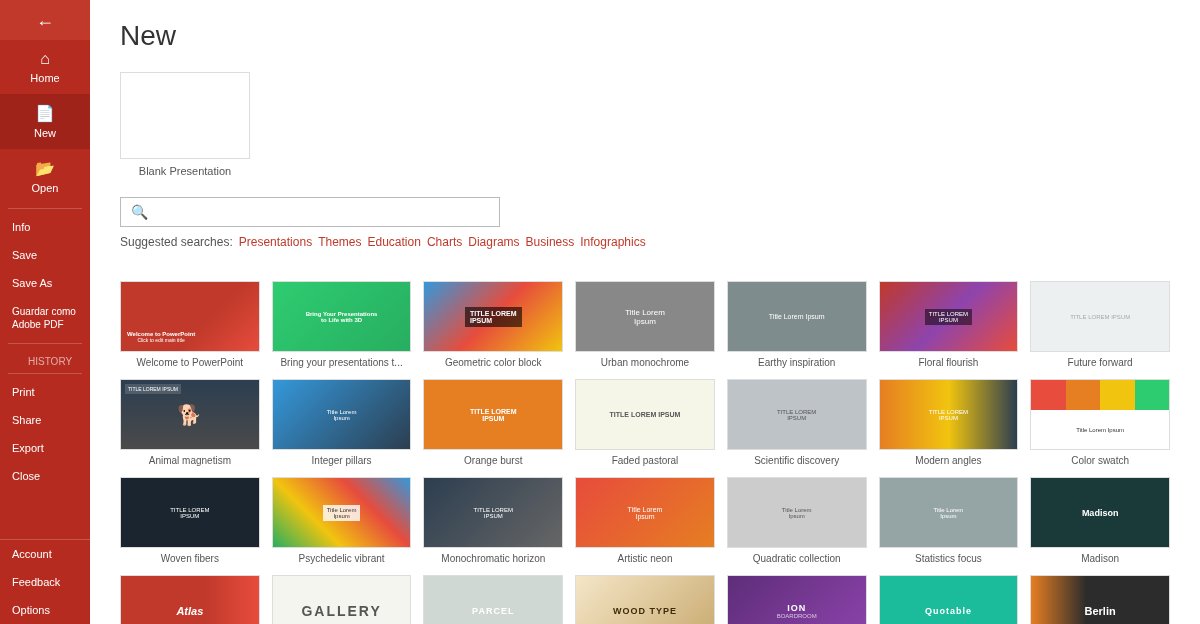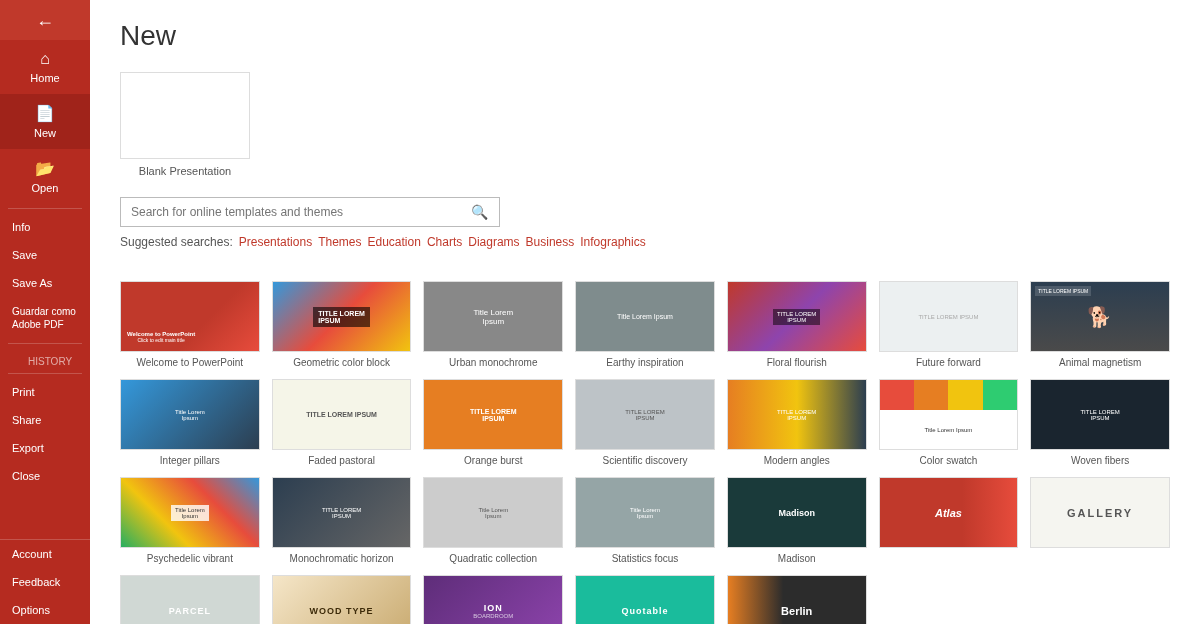--- a/index.html
+++ b/index.html
@@ -187,21 +187,21 @@
     .t-atlas { background: linear-gradient(90deg, #c0392b 60%, #e74c3c 100%); display: flex; align-items: center; justify-content: center; }
     .t-gallery { background: #f5f5f0; border: 1px solid #ddd; display: flex; align-items: center; justify-content: center; }
     .t-parcel { background: #d0d8d4; display: flex; align-items: center; justify-content: center; }
     .t-wood { background: linear-gradient(135deg, #f5e6c8, #c8a96e); display: flex; align-items: center; justify-content: center; }
     .t-ion { background: linear-gradient(135deg, #5e2d79, #8e44ad); display: flex; align-items: center; justify-content: center; }
     .t-quotable { background: #1abc9c; display: flex; align-items: center; justify-content: center; }
     .t-berlin { background: linear-gradient(90deg, #e67e22 0%, #2c2c2c 40%); display: flex; align-items: center; justify-content: center; }
 
     .madison-label { color: #fff; font-size: 9px; font-weight: bold; }
     .atlas-label { color: #fff; font-size: 11px; font-weight: bold; font-style: italic; }
-    .gallery-label { color: #555; font-size: 11px; font-weight: bold; letter-spacing: 2px; }
+    .gallery-label { color: #555; font-size: 14px; font-weight: bold; letter-spacing: 2px; }
     .parcel-label { color: #fff; font-size: 9px; font-weight: bold; letter-spacing: 1px; }
     .wood-label { color: #3d2b0a; font-size: 9px; font-weight: 900; letter-spacing: 1px; }
     .ion-label { color: #fff; font-size: 9px; font-weight: bold; letter-spacing: 1px; }
     .quotable-label { color: #fff; font-size: 9px; font-weight: bold; letter-spacing: 1px; }
     .berlin-label { color: #fff; font-size: 11px; font-weight: bold; }
   </style>
 </head>
 <body>
 
 <div id="sidebar">
@@ -271,21 +271,20 @@
 
 <div id="main">
   <h1 id="page-title">New</h1>
 
   <div class="blank-pres-container">
     <div class="blank-pres-thumb"></div>
     <div class="blank-pres-label">Blank Presentation</div>
   </div>
 
   <div class="search-bar">
-    <input class="search-input" type="text" placeholder="Search for online templates and themes" style="">
     <button class="search-btn">🔍</button>
   </div>
 
   <div class="suggested">
     <span class="suggested-label">Suggested searches:</span>
     <a class="suggested-link">Presentations</a>
     <a class="suggested-link">Themes</a>
     <a class="suggested-link">Education</a>
     <a class="suggested-link">Charts</a>
     <a class="suggested-link">Diagrams</a>
@@ -297,20 +296,28 @@
 
     <div class="template-item">
       <div class="template-thumb">
         <div class="template-thumb-inner t-welcome">
           <span style="color:#fff;font-size:6px;font-weight:bold;position:absolute;bottom:8px;left:6px;">Welcome to PowerPoint<br><span style="font-weight:normal;font-size:5px;">Click to edit main title</span></span>
         </div>
       </div>
       <div class="template-name">Welcome to PowerPoint</div>
     </div>
     <div class="template-item">
+      <div class="template-thumb t-bring">
+        <div class="template-thumb-inner" style="flex-direction:column;background:linear-gradient(135deg,#2ecc71,#27ae60);">
+          <span style="color:#fff;font-size:6px;font-weight:bold;text-align:center;">Bring Your Presentations<br>to Life with 3D</span>
+        </div>
+      </div>
+      <div class="template-name">Bring your presentations t...</div>
+    </div>
+    <div class="template-item">
       <div class="template-thumb" style="background:linear-gradient(135deg,#3498db 0%,#e74c3c 50%,#f1c40f 100%);display:flex;align-items:center;justify-content:center;">
         <span style="background:rgba(0,0,0,0.6);color:#fff;font-size:7px;padding:3px 5px;font-weight:bold;">TITLE LOREM<br>IPSUM</span>
       </div>
       <div class="template-name">Geometric color block</div>
     </div>
     <div class="template-item">
       <div class="template-thumb" style="background:#888;display:flex;align-items:center;justify-content:center;">
         <span style="color:#fff;font-size:8px;font-weight:300;text-align:center;">Title Lorem<br>Ipsum</span>
       </div>
       <div class="template-name">Urban monochrome</div>
@@ -343,30 +350,30 @@
       </div>
       <div class="template-name">Animal magnetism</div>
     </div>
     <div class="template-item">
       <div class="template-thumb" style="background:linear-gradient(135deg,#3498db,#2c3e50);display:flex;align-items:center;justify-content:center;">
         <span style="color:#fff;font-size:6px;text-align:center;">Title Lorem<br>Ipsum</span>
       </div>
       <div class="template-name">Integer pillars</div>
     </div>
     <div class="template-item">
+      <div class="template-thumb" style="background:#e67e22;display:flex;align-items:center;justify-content:center;">
+        <span style="color:#fff;font-size:7px;text-align:center;font-weight:bold;">TITLE LOREM<br>IPSUM</span>
+      </div>
+      <div class="template-name">Orange burst</div>
+    </div>
+    <div class="template-item">
       <div class="template-thumb" style="background:#f5f5e8;display:flex;align-items:center;justify-content:center;">
         <span style="color:#555;font-size:7px;text-align:center;font-weight:bold;">TITLE LOREM IPSUM</span>
       </div>
       <div class="template-name">Faded pastoral</div>
-    </div>
-    <div class="template-item">
-      <div class="template-thumb" style="background:#e67e22;display:flex;align-items:center;justify-content:center;">
-        <span style="color:#fff;font-size:7px;text-align:center;font-weight:bold;">TITLE LOREM<br>IPSUM</span>
-      </div>
-      <div class="template-name">Orange burst</div>
     </div>
     <div class="template-item">
       <div class="template-thumb" style="background:#bdc3c7;display:flex;align-items:center;justify-content:center;">
         <span style="color:#555;font-size:6px;text-align:center;">TITLE LOREM<br>IPSUM</span>
       </div>
       <div class="template-name">Scientific discovery</div>
     </div>
     <div class="template-item">
       <div class="template-thumb" style="background:linear-gradient(90deg,#e67e22 0%,#f1c40f 50%,#2c3e50 100%);display:flex;align-items:center;justify-content:center;">
         <span style="color:#fff;font-size:6px;text-align:center;">TITLE LOREM<br>IPSUM</span>
@@ -400,20 +407,26 @@
       </div>
       <div class="template-name">Psychedelic vibrant</div>
     </div>
     <div class="template-item">
       <div class="template-thumb" style="background:linear-gradient(135deg,#2c3e50,#666);display:flex;align-items:center;justify-content:center;">
         <span style="color:#fff;font-size:6px;text-align:center;">TITLE LOREM<br>IPSUM</span>
       </div>
       <div class="template-name">Monochromatic horizon</div>
     </div>
     <div class="template-item">
+      <div class="template-thumb" style="background:linear-gradient(135deg,#e74c3c,#e67e22);display:flex;align-items:center;justify-content:center;">
+        <span style="color:#fff;font-size:7px;text-align:center;font-weight:300;">Title Lorem<br>Ipsum</span>
+      </div>
+      <div class="template-name">Artistic neon</div>
+    </div>
+    <div class="template-item">
       <div class="template-thumb" style="background:#ccc;display:flex;align-items:center;justify-content:center;">
         <span style="color:#555;font-size:6px;text-align:center;">Title Lorem<br>Ipsum</span>
       </div>
       <div class="template-name">Quadratic collection</div>
     </div>
     <div class="template-item">
       <div class="template-thumb" style="background:#95a5a6;display:flex;align-items:center;justify-content:center;">
         <span style="color:#fff;font-size:6px;text-align:center;">Title Lorem<br>Ipsum</span>
       </div>
       <div class="template-name">Statistics focus</div>

